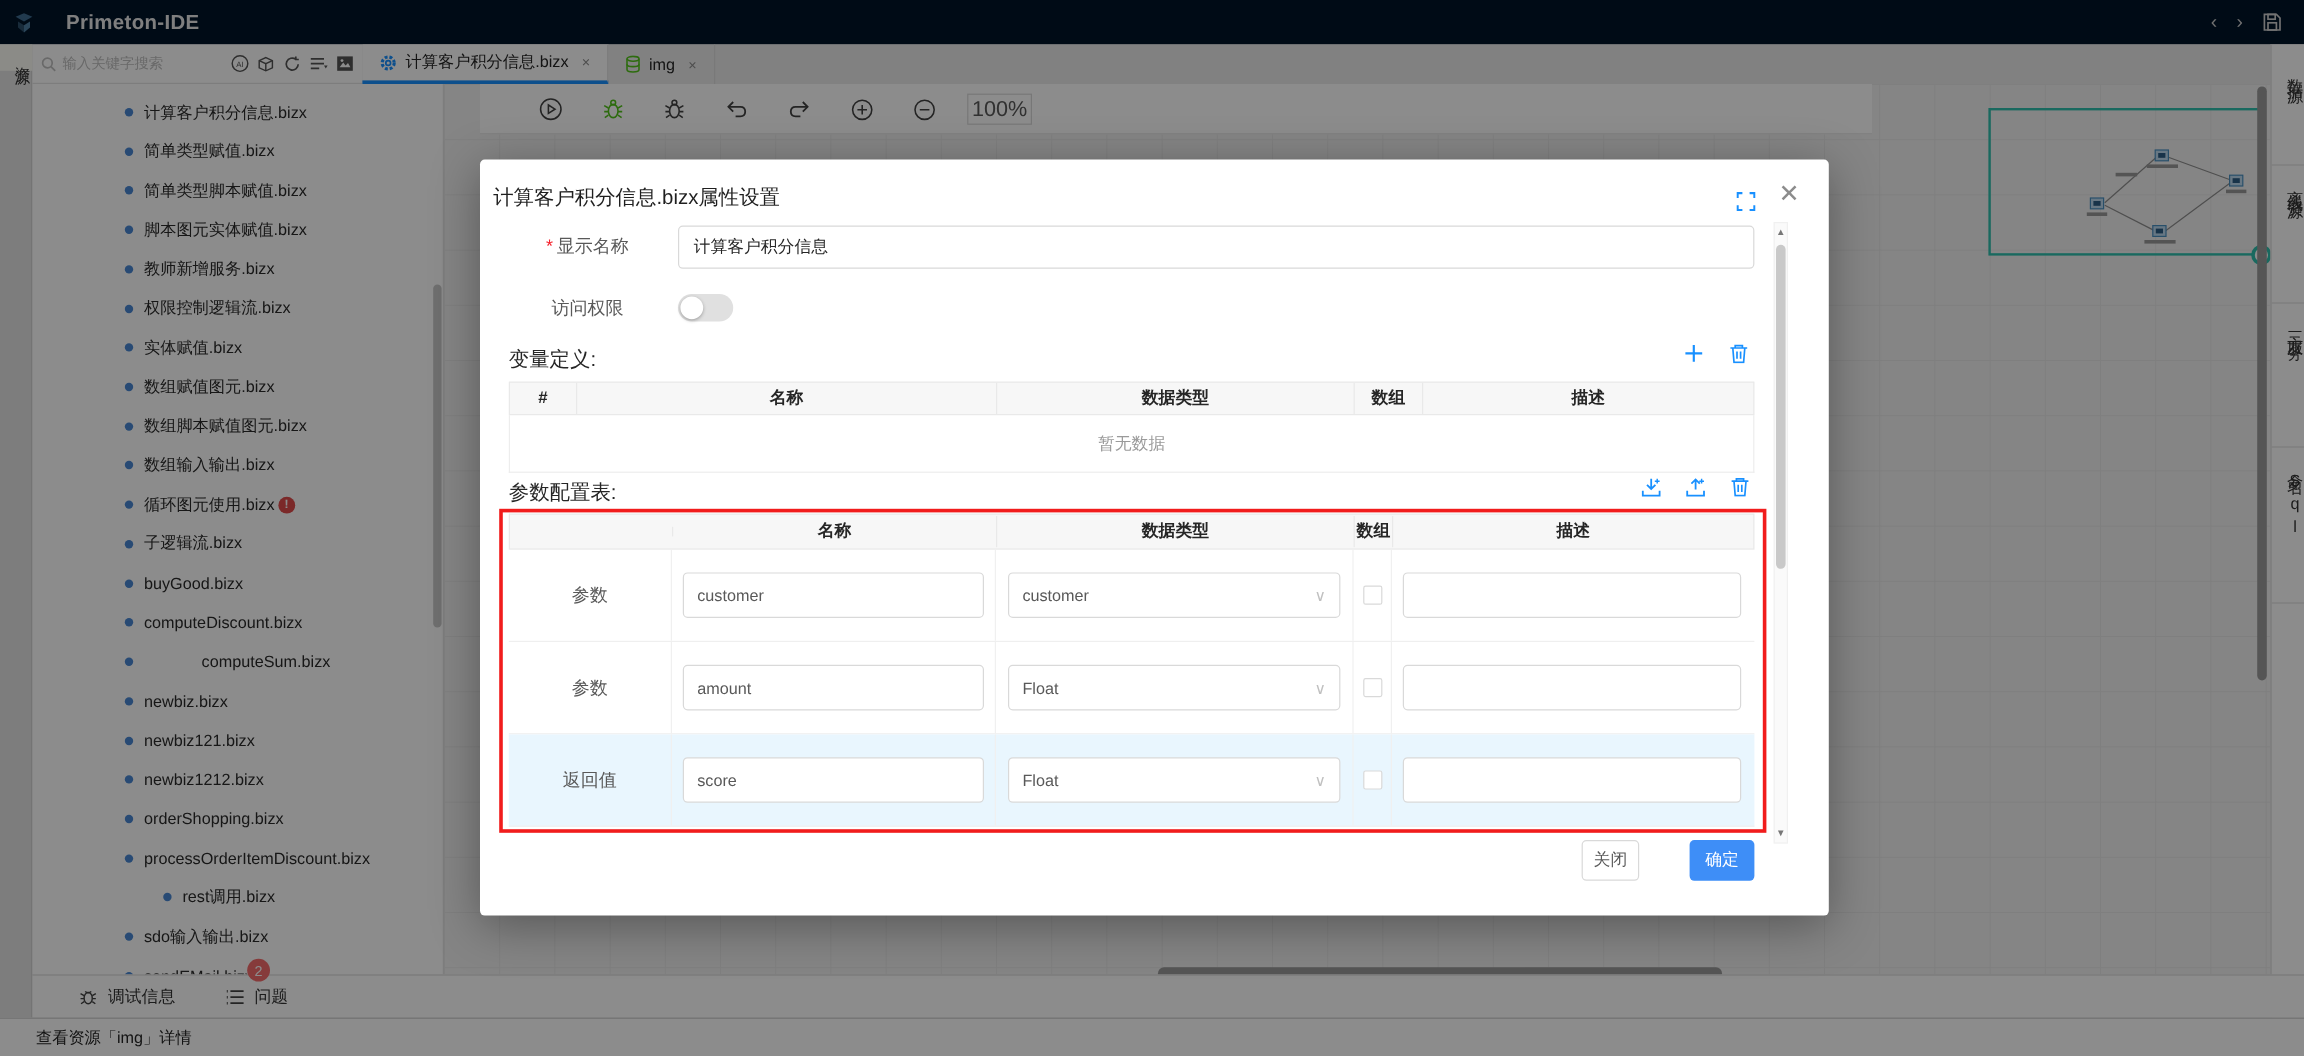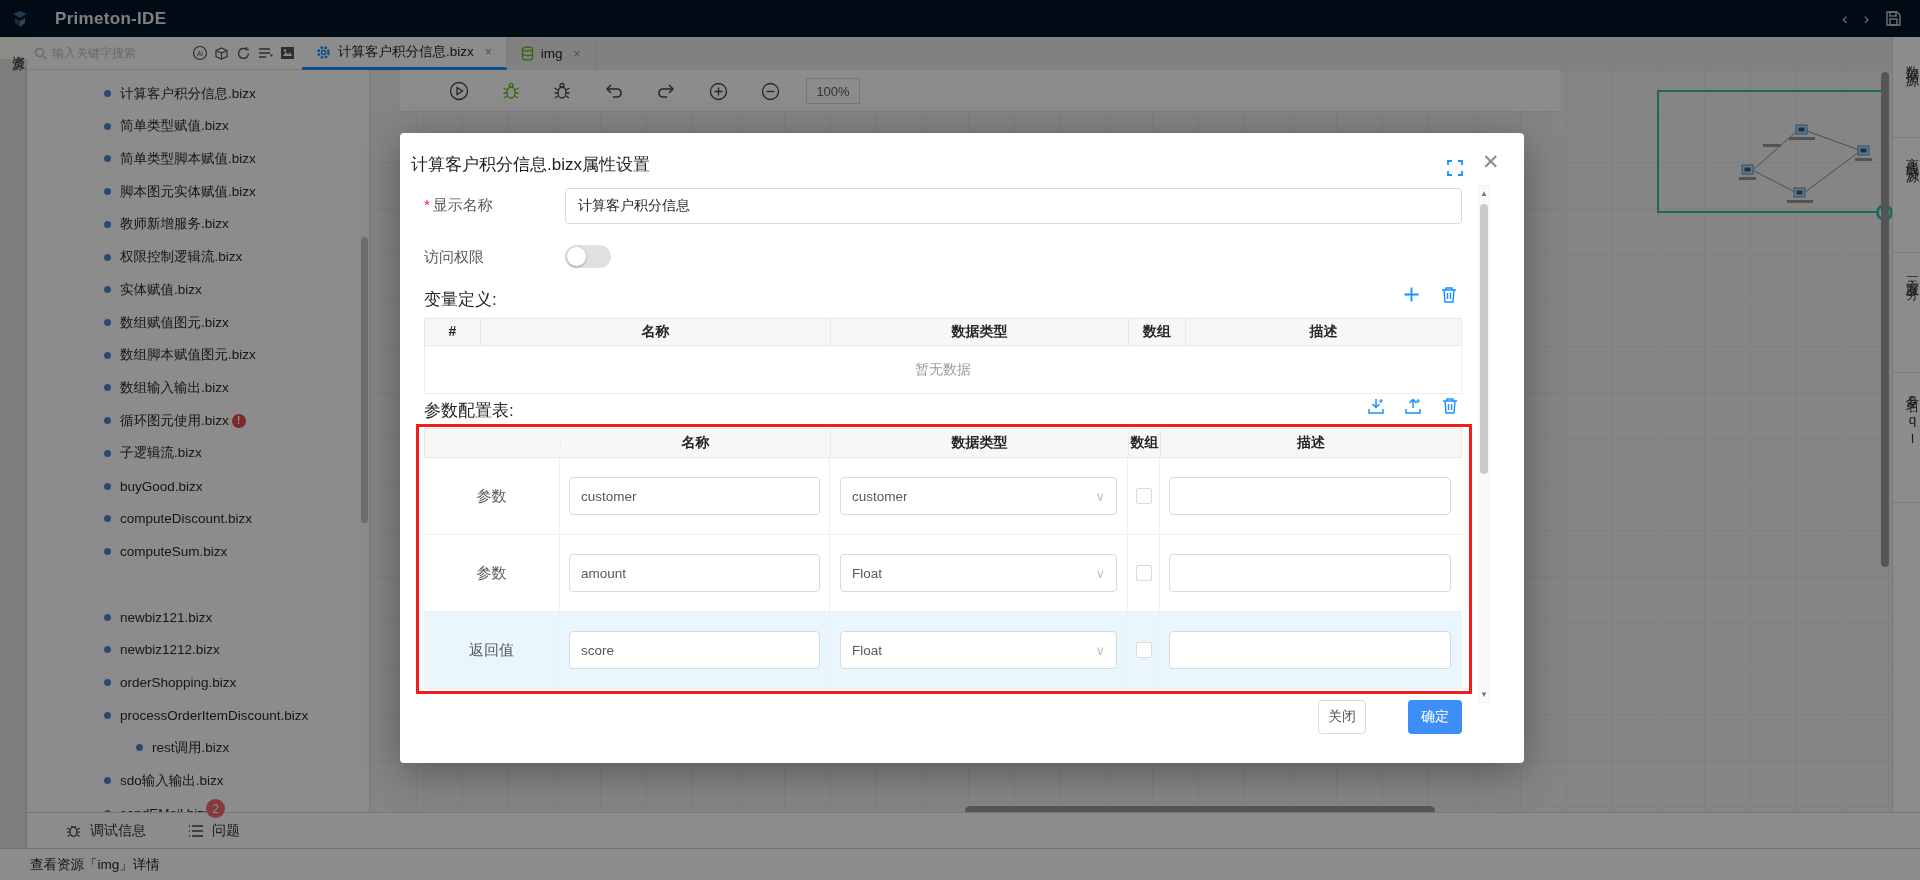--- a/index.html
+++ b/index.html
@@ -59,21 +59,21 @@
   .chip.nopins::before{display:none}
   .p-label{margin-left:8px;font-size:13.5px;color:#2b2b2b;white-space:nowrap}
 
   
   .canvas{position:absolute;left:370px;top:70px;width:1522px;height:778px;background:#f2f2f2;
     background-image:linear-gradient(#e7e7e7 1px,transparent 1px),linear-gradient(90deg,#e7e7e7 1px,transparent 1px);
     background-size:46px 46px}
   .toolbar{position:absolute;left:30px;top:0;width:1160px;height:42px;background:#fff;border-bottom:1px solid #e6e6e6}
   .tb-ic{position:absolute;top:10px;width:22px;height:22px;color:#434343;display:flex;align-items:center;justify-content:center;cursor:pointer}
   .zoombox{position:absolute;left:406px;top:8px;width:54px;height:26px;border:1px solid #d9d9d9;background:#fff;
-           font-size:13px;color:#595959;display:flex;align-items:center;justify-content:center}
+           font-size:18px;color:#595959;display:flex;align-items:center;justify-content:center}
   .minimap{position:absolute;left:1287px;top:20px;width:228px;height:123px;border:2px solid #2ec0ae;background:rgba(255,255,255,.08)}
   .mm-handle{position:absolute;right:-10px;bottom:-10px;width:17px;height:17px;border:3px solid #2ec0ae;border-radius:50%;background:#fff}
   .hscroll{position:absolute;left:595px;top:736px;width:470px;height:10px;background:#9b9b9b;border-radius:5px}
   .vscroll{position:absolute;left:1511px;top:2px;width:8px;height:495px;background:#9b9b9b;border-radius:4px}
 
   
   .rail-right{position:absolute;left:1892px;top:37px;width:28px;height:811px;background:#fff;border-left:1px solid #dcdcdc}
   .rr-tab{position:absolute;left:0;width:28px;writing-mode:vertical-rl;text-orientation:upright;
           font-size:13.5px;color:#333;text-align:center;letter-spacing:4px;cursor:pointer}
   .rr-sep{position:absolute;left:0;width:28px;height:1px;background:#e2e2e2}
@@ -89,21 +89,21 @@
 
   
   .dim{position:absolute;left:0;top:0;width:1920px;height:880px;background:rgba(0,0,0,.45);z-index:50}
 
   
   .modal{position:absolute;left:400px;top:133px;width:1124px;height:630px;background:#fff;border-radius:4px;
          box-shadow:0 8px 40px rgba(0,0,0,.35);z-index:100}
   .m-title{position:absolute;left:11px;top:20px;font-size:17px;color:#1f1f1f}
   .m-expand{position:absolute;left:1047px;top:27px;width:16px;height:16px;color:#1890ff;cursor:pointer}
   .m-close{position:absolute;left:1082px;top:18px;font-size:21px;color:#8c8c8c;cursor:pointer;line-height:1}
-  .frow-label{position:absolute;width:131px;text-align:left;font-size:15px;color:#595959}
+  .frow-label{position:absolute;width:131px;text-align:center;font-size:15px;color:#595959}
   .req{color:#f5222d;margin-right:3px}
   .dn-input{position:absolute;left:165px;top:55px;width:897px;height:36px;border:1px solid #d9d9d9;border-radius:4px;
             padding:0 12px;font-size:14px;color:#262626;outline:0;font-family:"Liberation Sans",sans-serif}
   .toggle{position:absolute;left:165px;top:112px;width:46px;height:23px;border-radius:12px;background:#e0e0e0;cursor:pointer}
   .toggle .knob{position:absolute;left:2px;top:2px;width:19px;height:19px;border-radius:50%;background:#fff;
                 box-shadow:0 1px 3px rgba(0,0,0,.3)}
   .sec-label{position:absolute;left:24px;font-size:17px;color:#262626}
   .sec-icons{position:absolute;display:flex;gap:18px;color:#1890ff}
   .sec-icons .ic{width:19px;height:19px;cursor:pointer;display:flex;align-items:center;justify-content:center}
   .vtable{position:absolute;left:24px;top:185px;width:1038px}
@@ -288,23 +288,27 @@
         <span class="tlabel">子逻辑流.bizx</span>
       </div>
       <div class="tree-item" style="top: 399.64px;">
         <span class="dot"></span>
         <span class="tlabel">buyGood.bizx</span>
       </div>
       <div class="tree-item" style="top: 432.36px;">
         <span class="dot"></span>
         <span class="tlabel">computeDiscount.bizx</span>
       </div>
-      <div class="tree-item" style="top: 465.08px;">
+      <div class="tree-item" style="top: 465.08px; gap: 48px;">
         <span class="dot"></span>
         <span class="tlabel">computeSum.bizx</span>
+      </div>
+      <div class="tree-item" style="top: 497.8px;">
+        <span class="dot"></span>
+        <span class="tlabel">newbiz.bizx</span>
       </div>
       <div class="tree-item" style="top: 530.52px;">
         <span class="dot"></span>
         <span class="tlabel">newbiz121.bizx</span>
       </div>
       <div class="tree-item" style="top: 563.24px;">
         <span class="dot"></span>
         <span class="tlabel">newbiz1212.bizx</span>
       </div>
       <div class="tree-item" style="top: 595.96px;">

